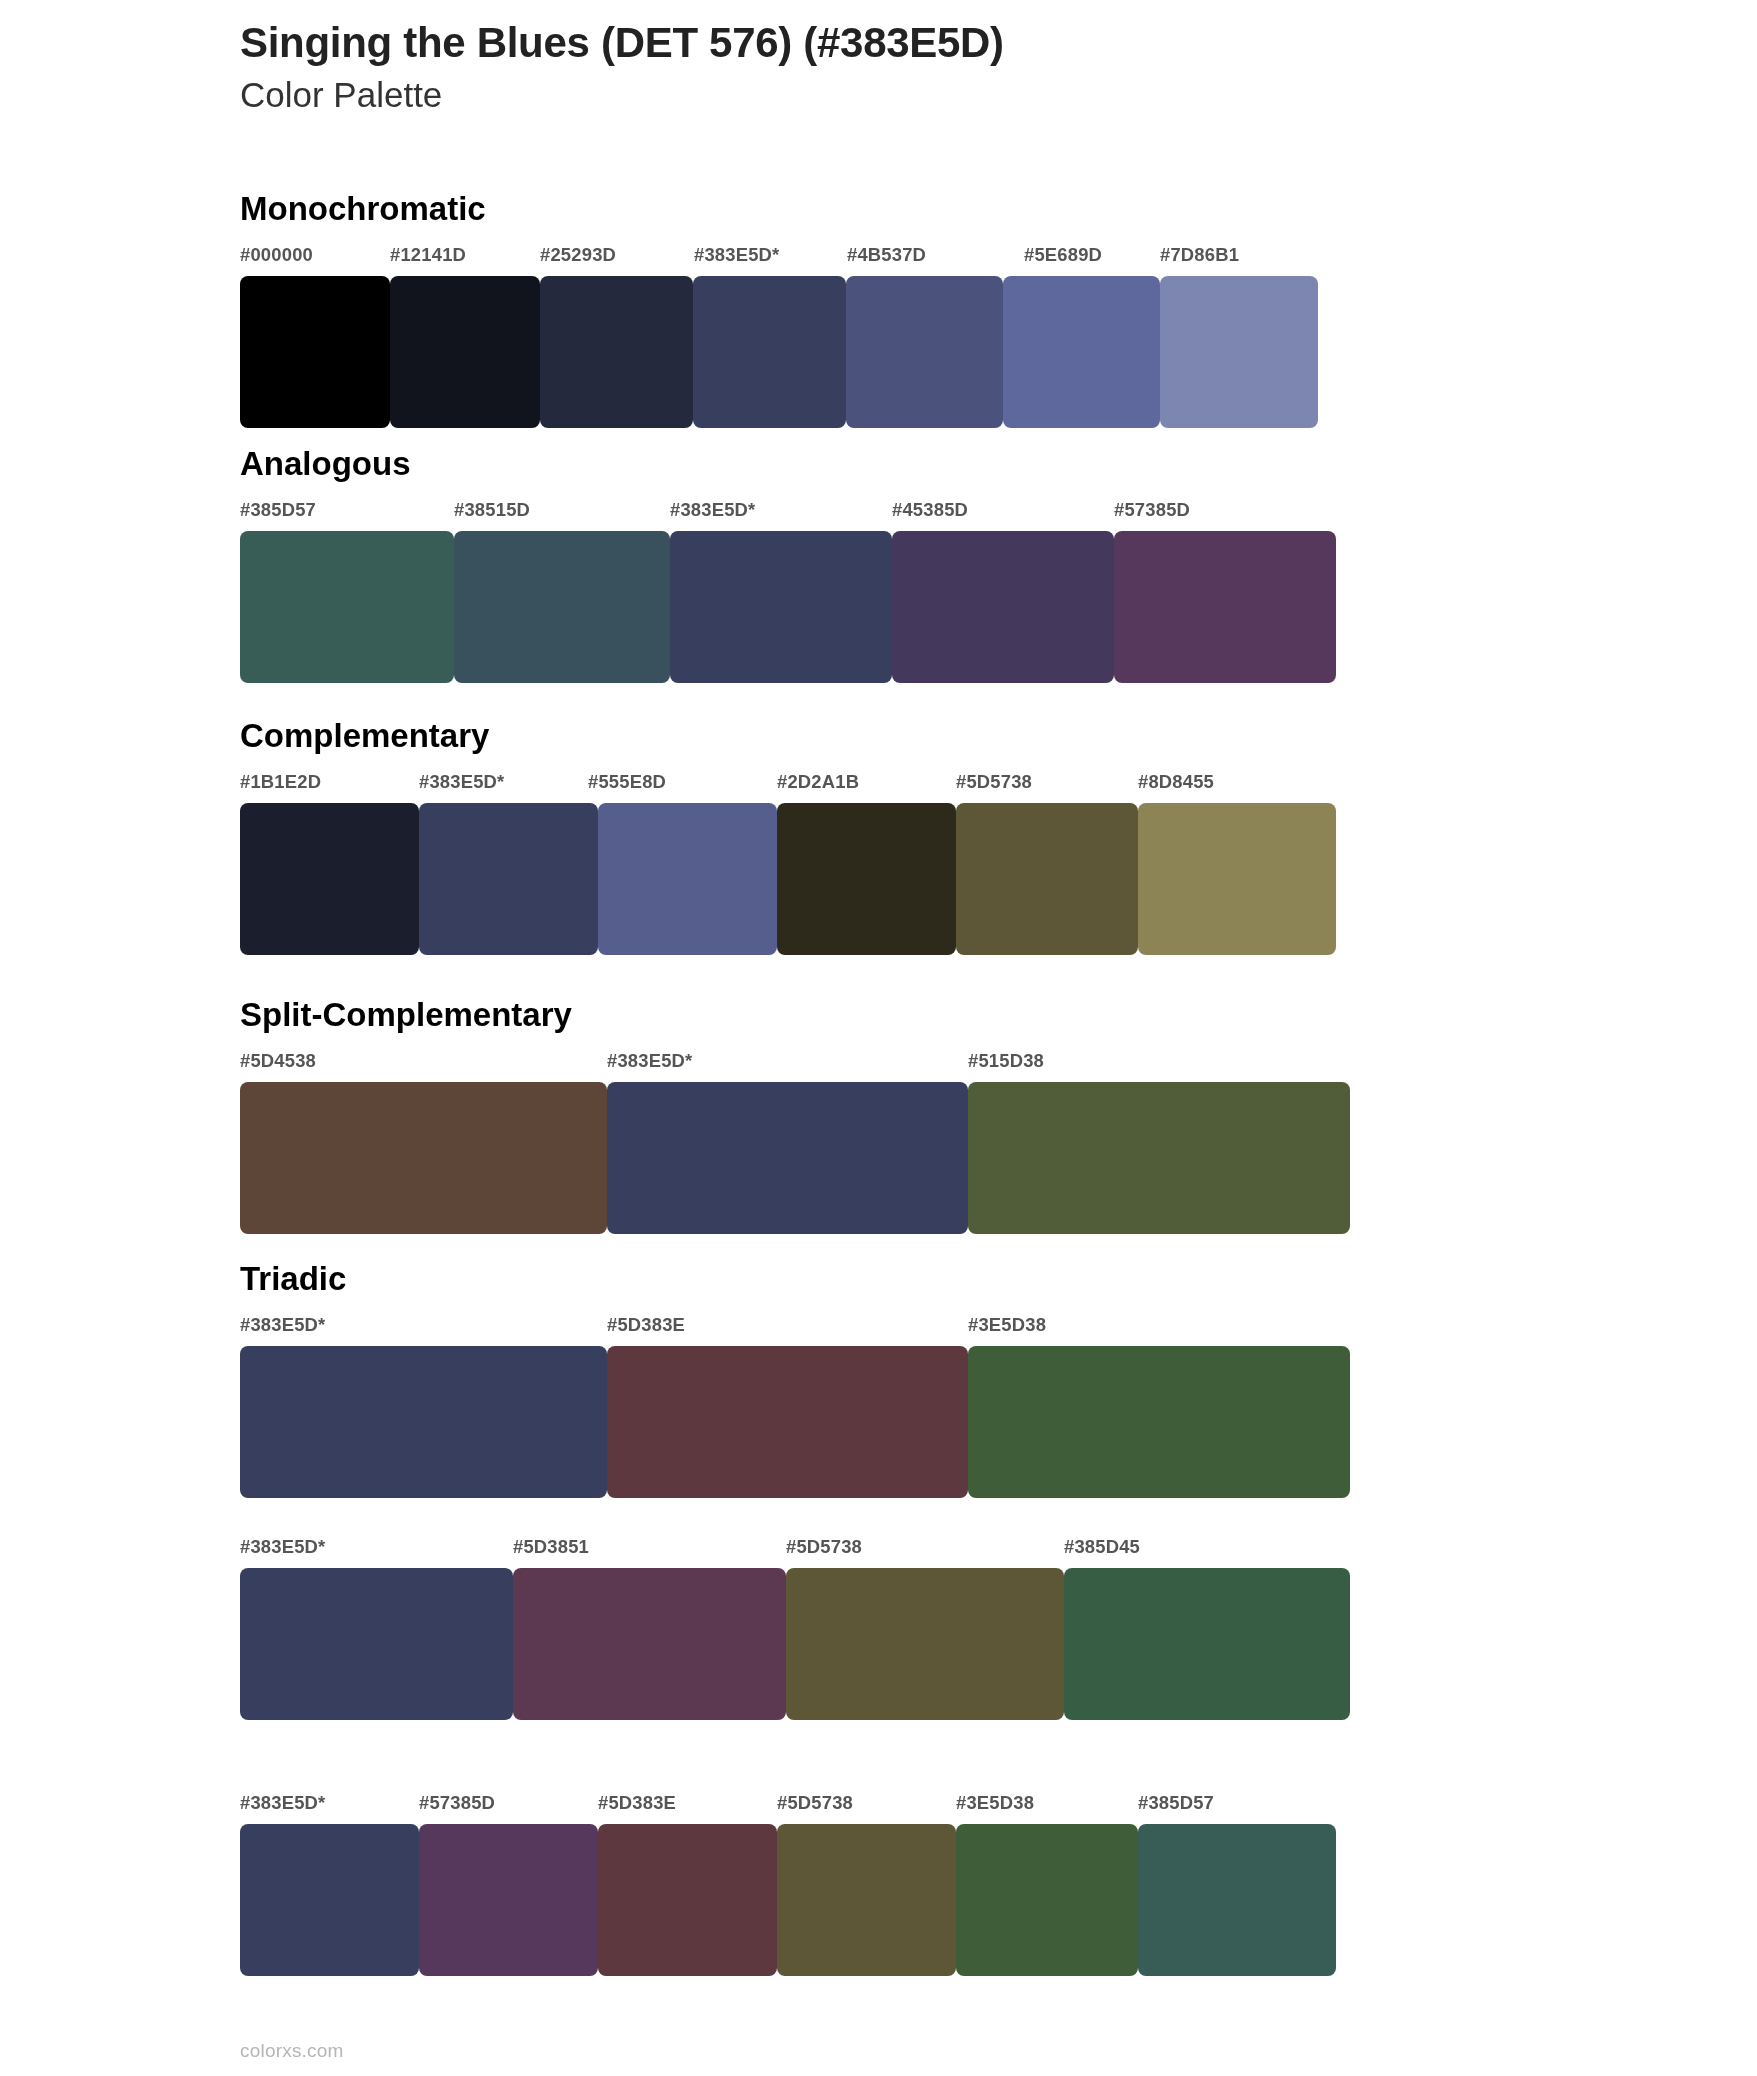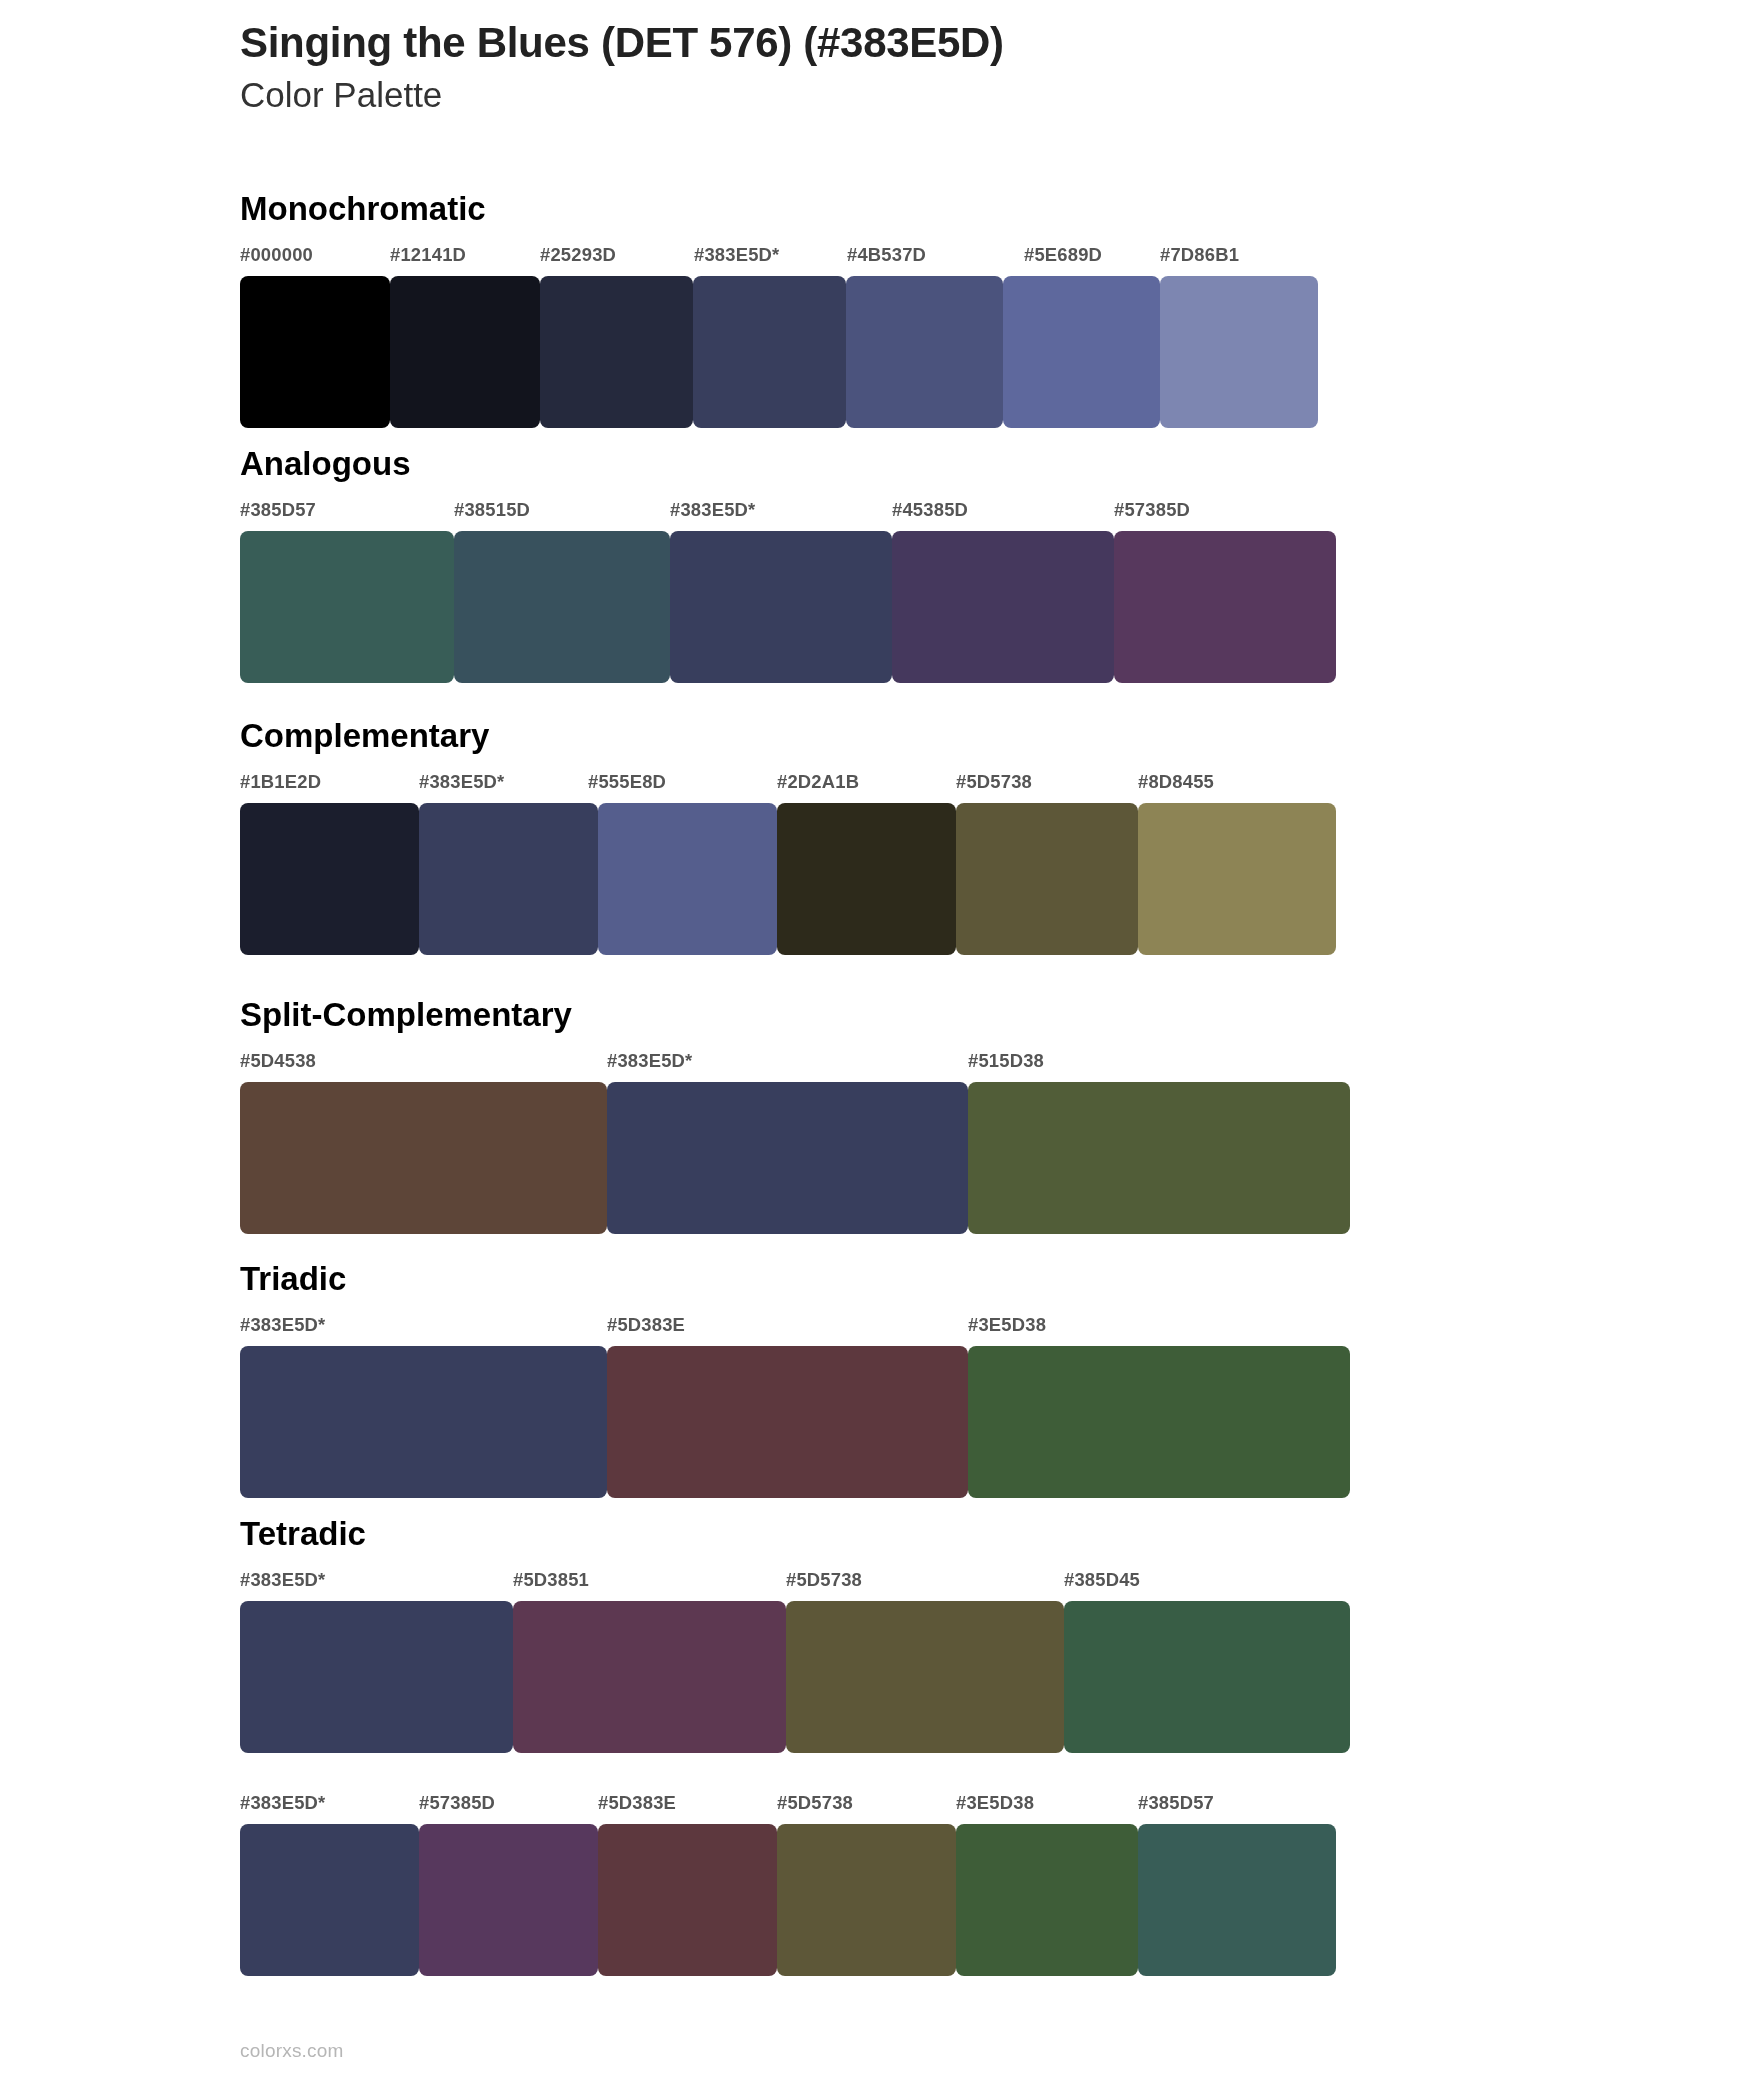--- a/index.html
+++ b/index.html
@@ -184,21 +184,20 @@
           <div class="label" style="left: 367px;">#5D383E</div>
           <div class="label" style="left: 728px;">#3E5D38</div>
         </div>
         <div class="swatches">
           <div class="swatch" title="#383E5D*" style="width: 367px; height: 152px; background: rgb(56, 62, 93);"></div>
           <div class="swatch" title="#5D383E" style="width: 361px; height: 152px; background: rgb(93, 56, 62);"></div>
           <div class="swatch" title="#3E5D38" style="width: 382px; height: 152px; background: rgb(62, 93, 56);"></div>
         </div>
       </div>
       <div class="section" style="top: 1517px;">
-        <div class="section-title">Tetradic</div>
         <div class="labels">
           <div class="label" style="left: 0px;">#383E5D*</div>
           <div class="label" style="left: 273px;">#5D3851</div>
           <div class="label" style="left: 546px;">#5D5738</div>
           <div class="label" style="left: 824px;">#385D45</div>
         </div>
         <div class="swatches">
           <div class="swatch" title="#383E5D*" style="width: 273px; height: 152px; background: rgb(56, 62, 93);"></div>
           <div class="swatch" title="#5D3851" style="width: 273px; height: 152px; background: rgb(93, 56, 81);"></div>
           <div class="swatch" title="#5D5738" style="width: 278px; height: 152px; background: rgb(93, 87, 56);"></div>

